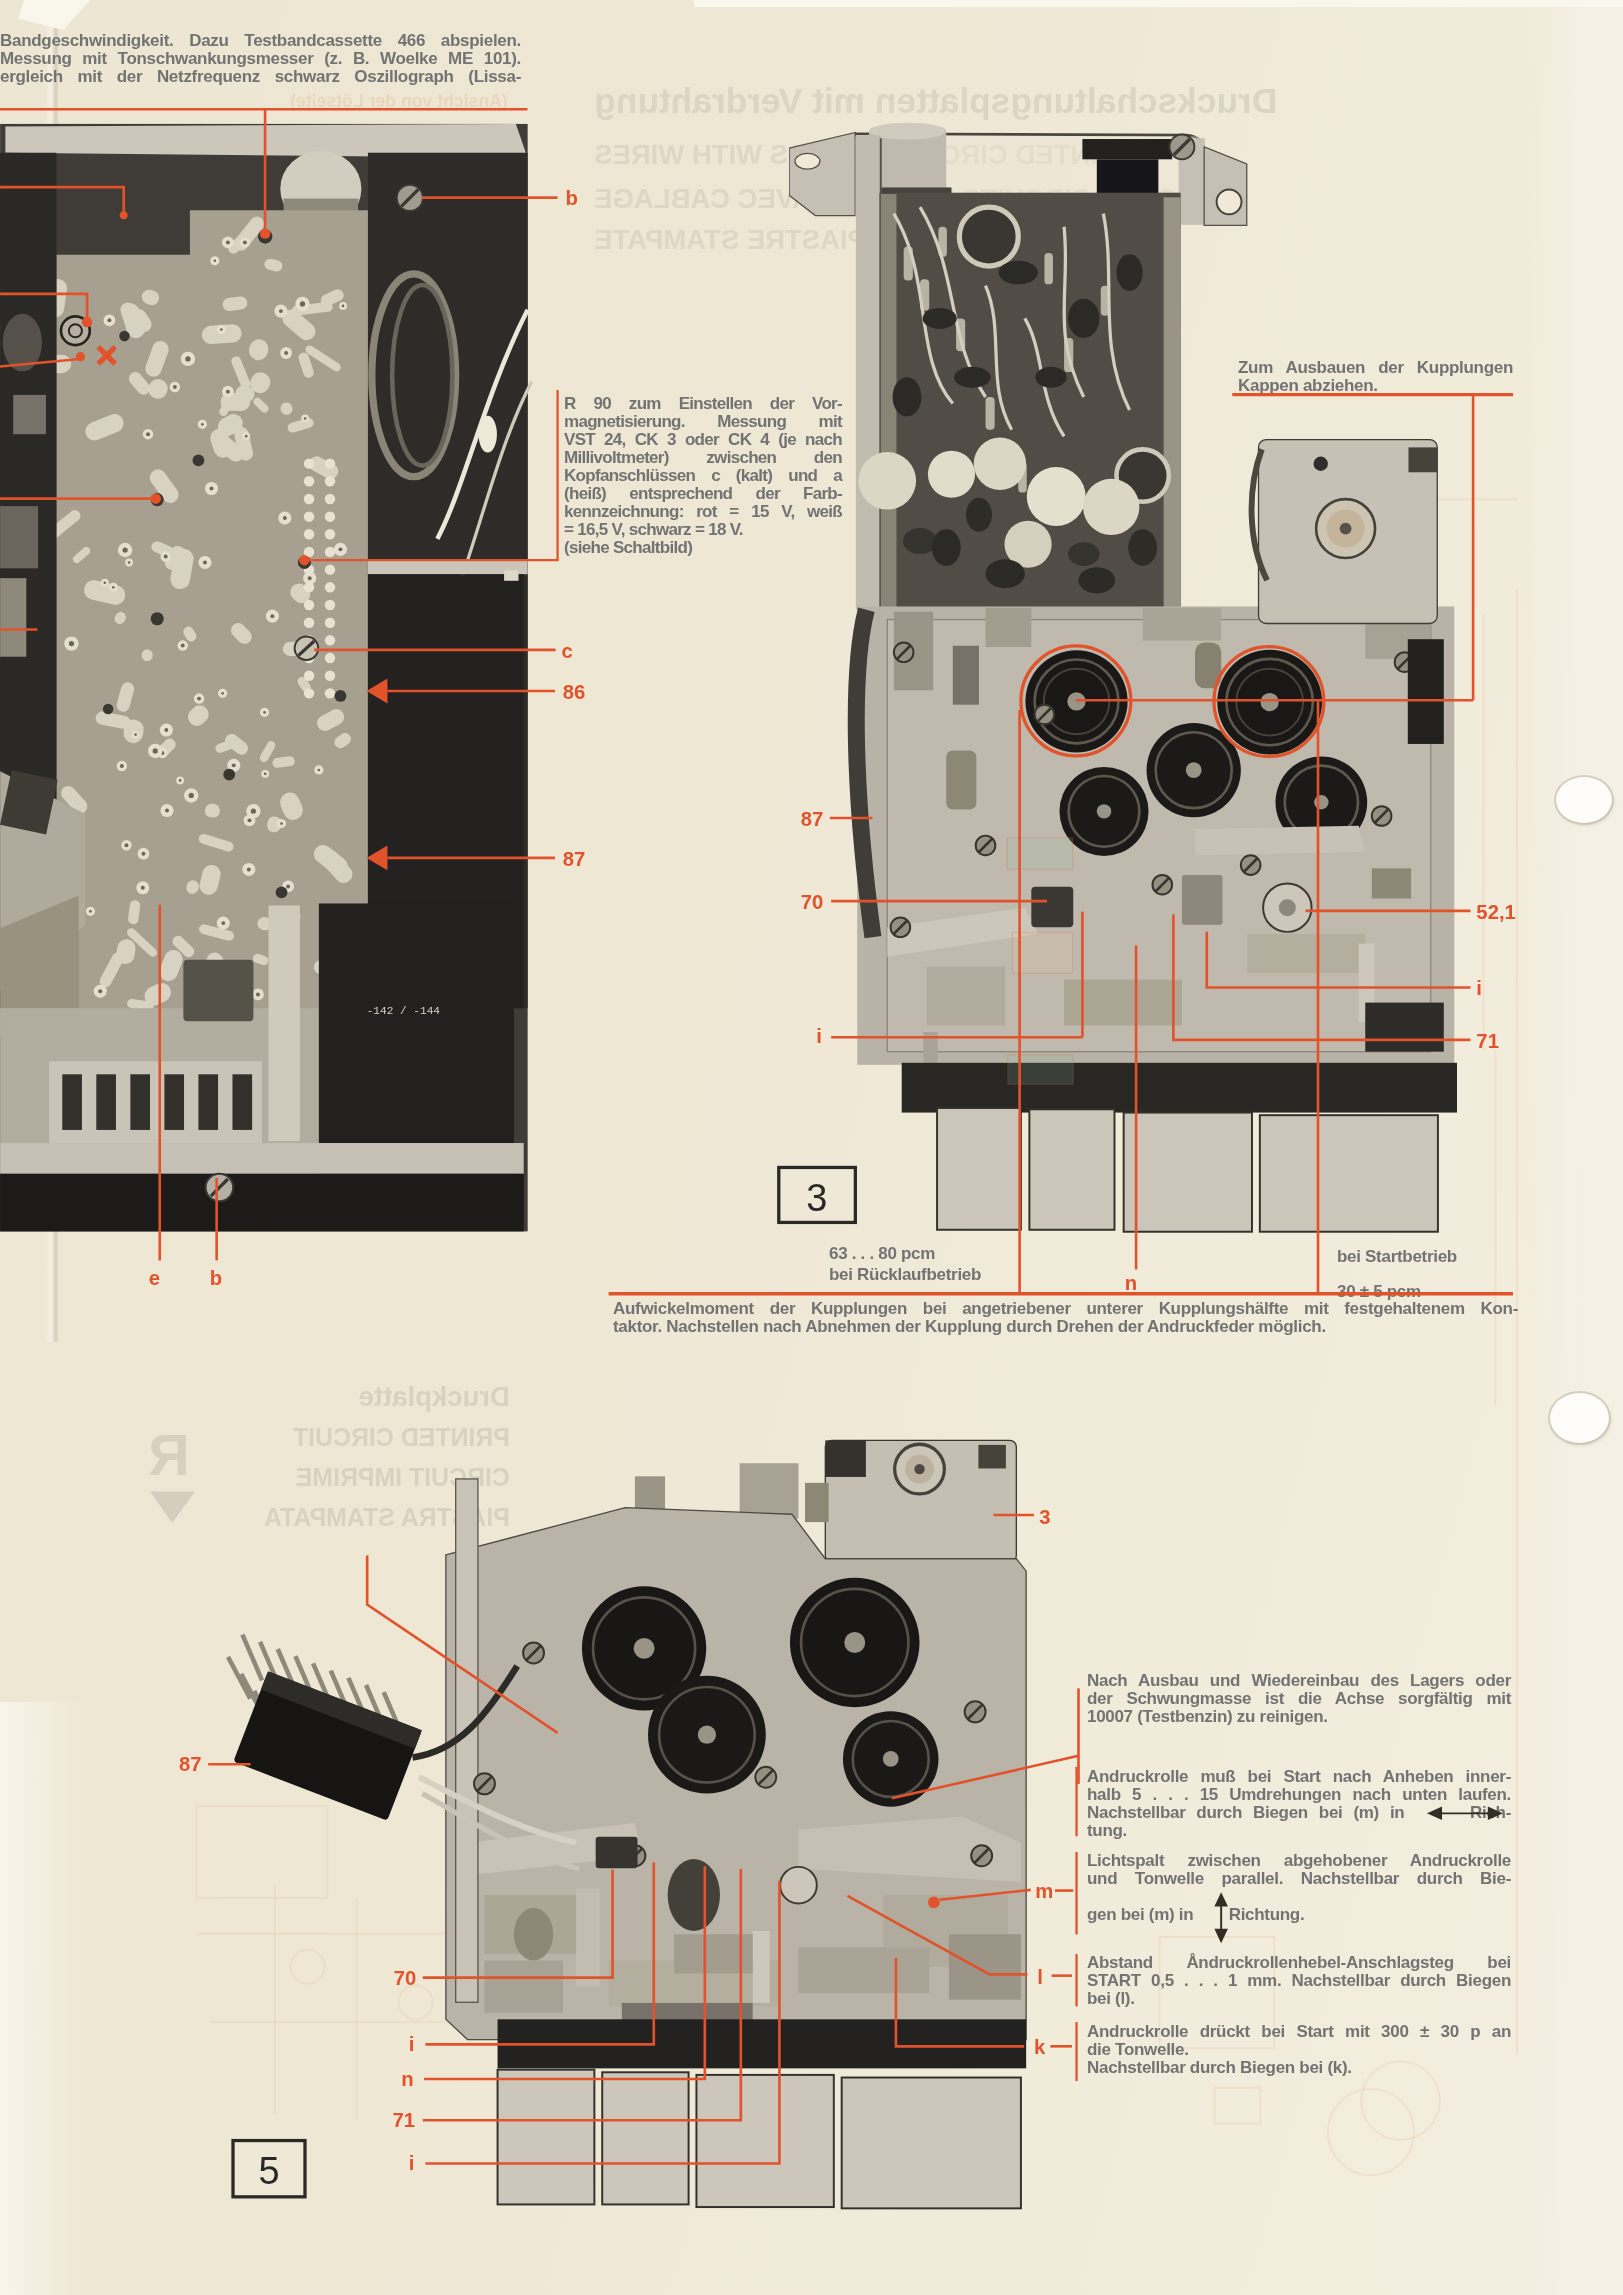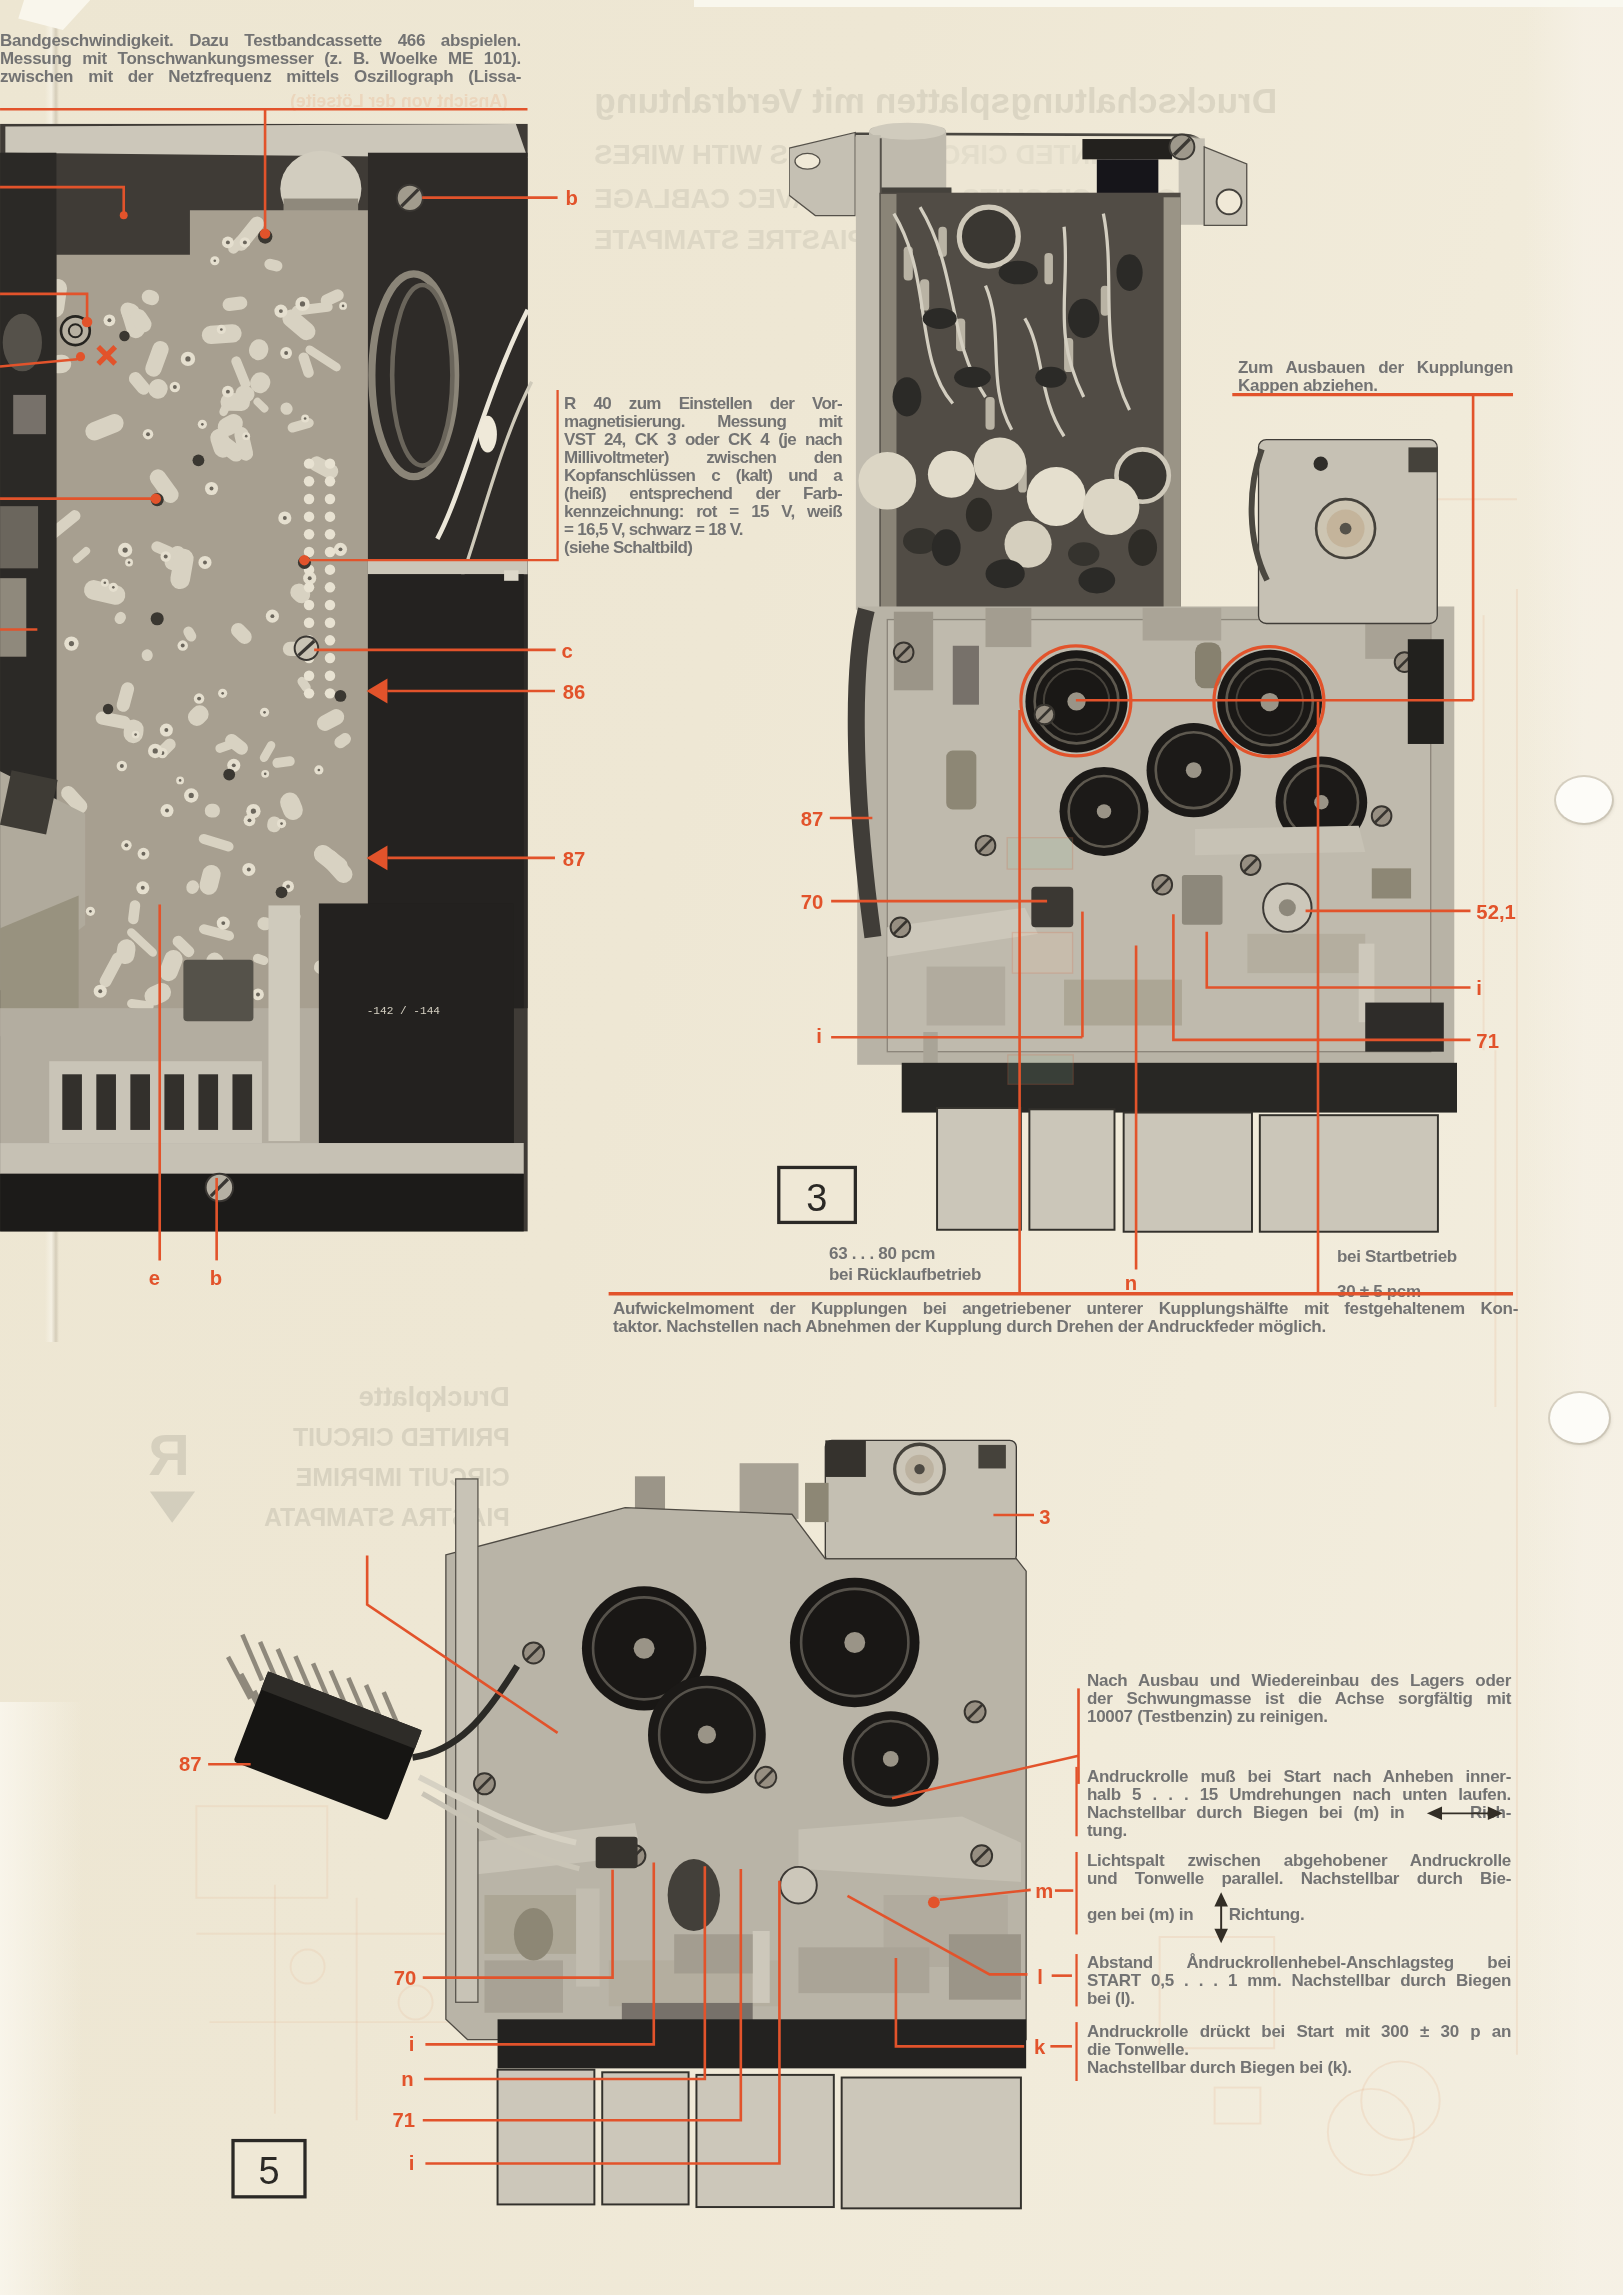--- a/index.html
+++ b/index.html
@@ -695,25 +695,25 @@
   </g>
 
   <path d="M370,520 C450,560 520,600 610,620" stroke="#d6d1c3" stroke-width="9" fill="none"></path>
   <path d="M375,545 C455,590 530,640 615,660" stroke="#c9c4b6" stroke-width="8" fill="none"></path>
   <path d="M360,490 C430,480 470,430 520,350" stroke="#2b2a26" stroke-width="10" fill="none"></path>
 </svg>
 
 <div class="abs txt" style="left:0;top:32px;width:521px;">
   <div class="just">Bandgeschwindigkeit. Dazu Testbandcassette 466 abspielen.</div>
   <div class="just">Messung mit Tonschwankungsmesser (z. B. Woelke ME 101).</div>
-  <div class="just">zwischen mit der Netzfrequenz mittels Oszillograph (Lissa-</div>
+  <div class="just">ergleich mit der Netzfrequenz schwarz Oszillograph (Lissa-</div>
 </div>
 
 <div class="abs txt" style="left:564px;top:395px;width:278px;letter-spacing:-0.7px;">
-  <div class="just">R 40 zum Einstellen der Vor-</div>
+  <div class="just">R 90 zum Einstellen der Vor-</div>
   <div class="just">magnetisierung. Messung mit</div>
   <div class="just">VST 24, CK 3 oder CK 4 (je nach</div>
   <div class="just">Millivoltmeter) zwischen den</div>
   <div class="just">Kopfanschlüssen c (kalt) und a</div>
   <div class="just">(heiß) entsprechend der Farb-</div>
   <div class="just">kennzeichnung: rot = 15 V, weiß</div>
   <div>= 16,5 V, schwarz = 18 V.</div>
   <div>(siehe Schaltbild)</div>
 </div>
 

